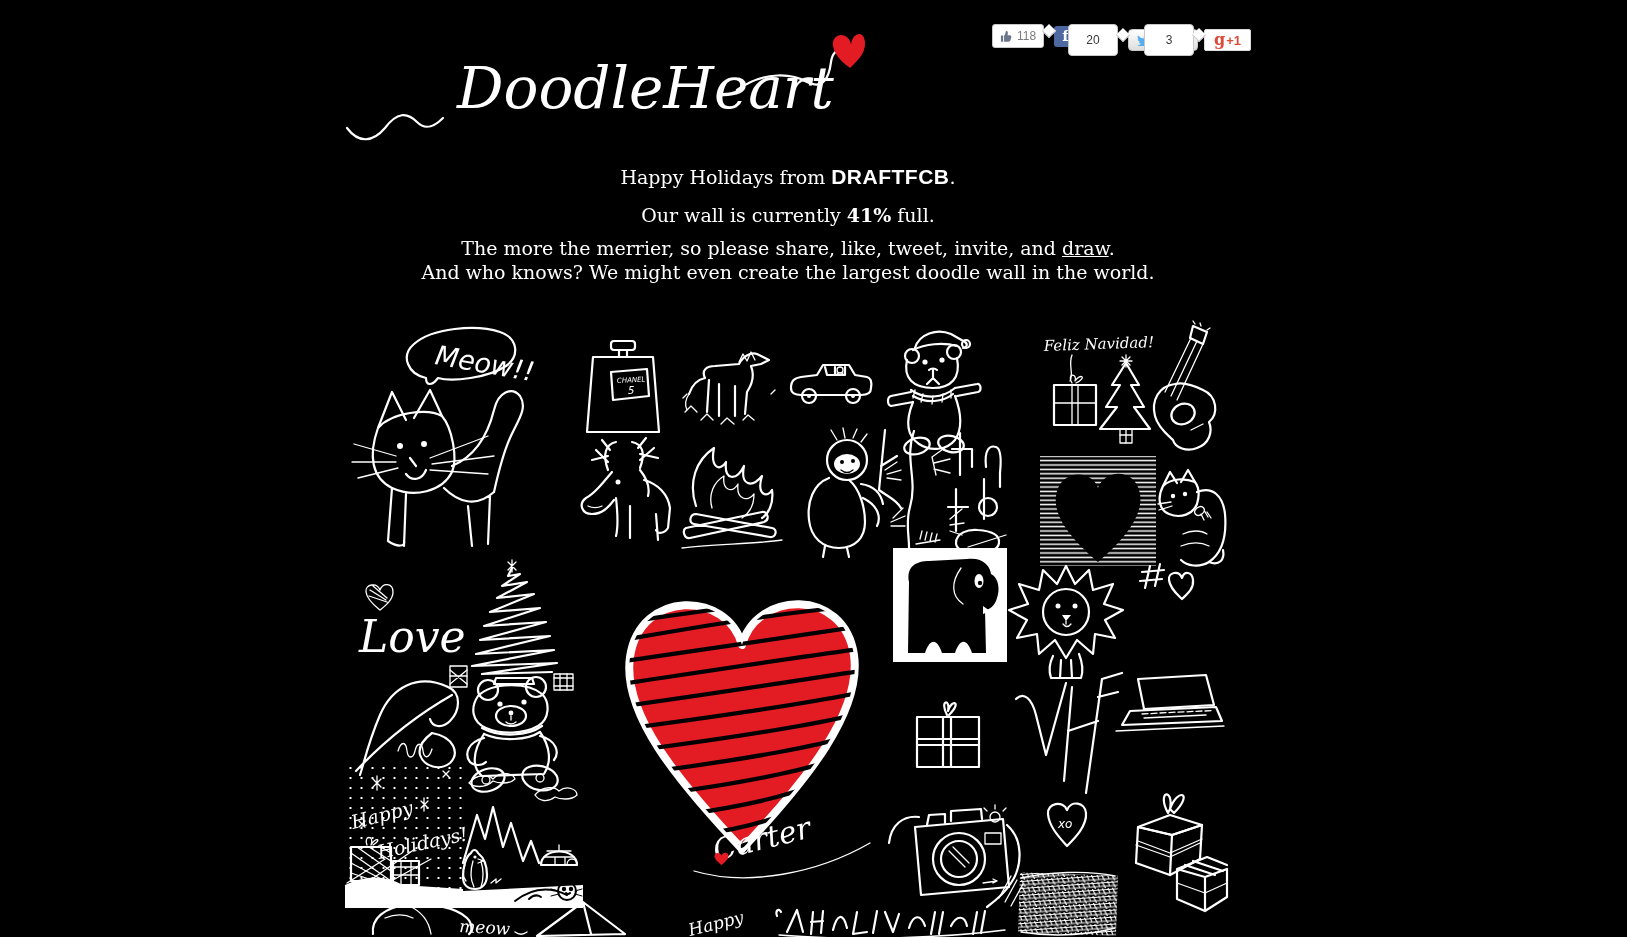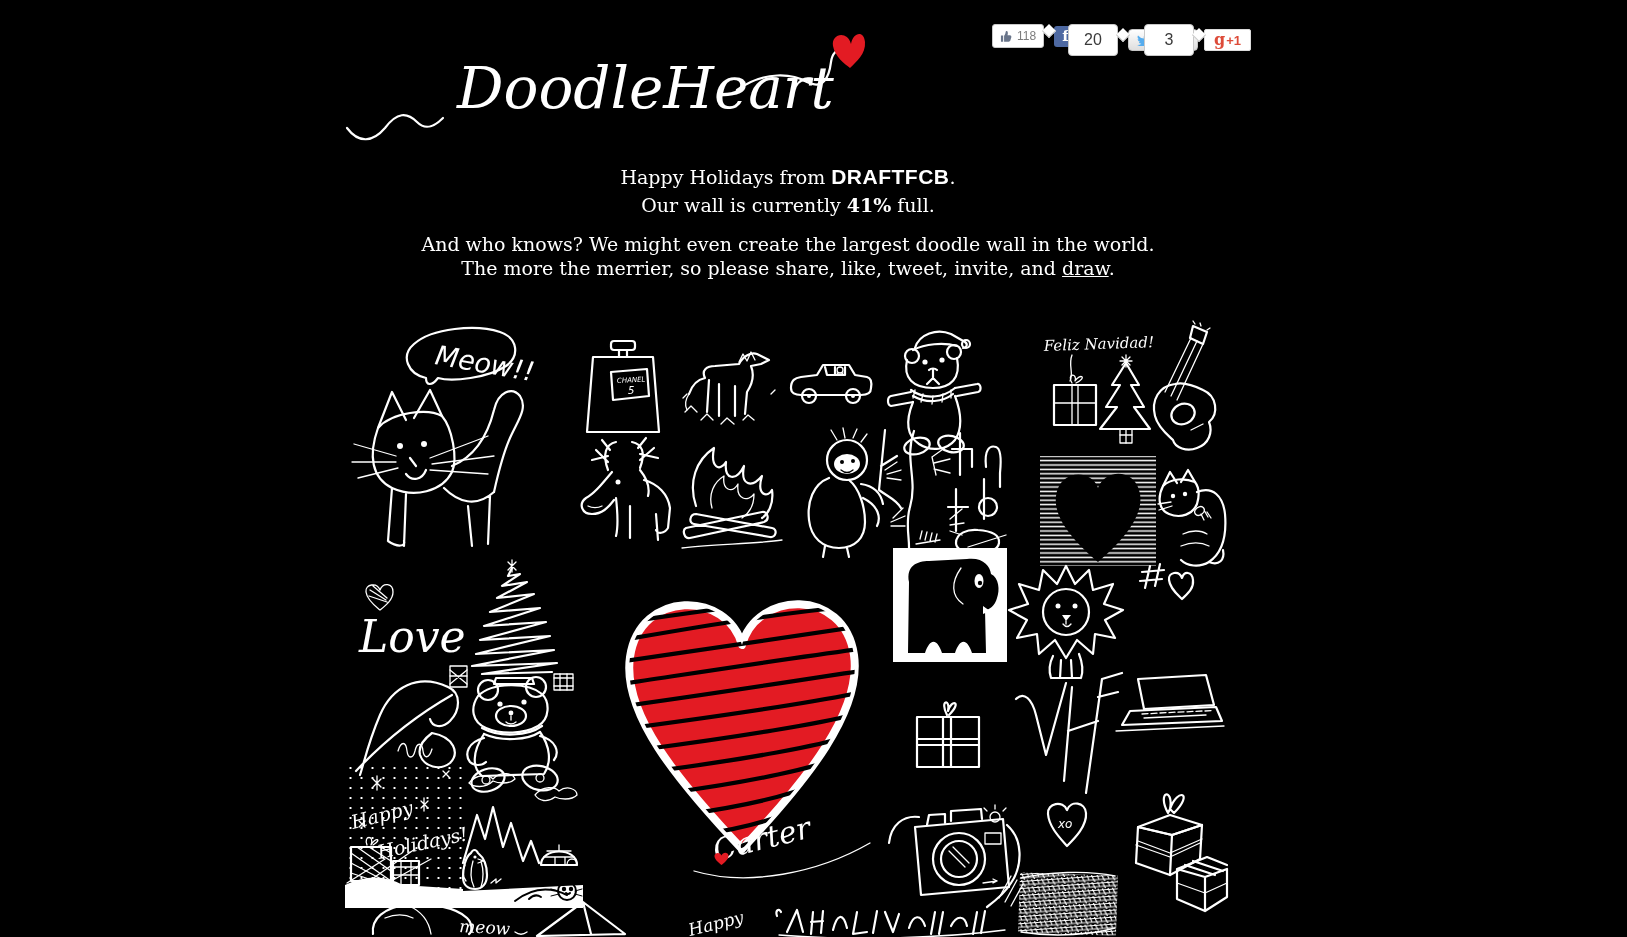--- a/index.html
+++ b/index.html
@@ -7,37 +7,37 @@
         font-family:"DejaVu Serif",serif;}
   
   .logo{position:absolute;left:345px;top:12px;width:533px;height:133px;cursor:pointer;text-decoration:underline;}
   .logo svg{display:block;width:100%;height:100%;}
   
   .sw{position:absolute;top:24px;display:flex;flex-direction:row;align-items:center;}
   .bubble{background:#fff;border:1px solid #c9c9c9;border-radius:3px;display:flex;
           align-items:center;justify-content:center;color:#7c7c7c;
           font-family:"Liberation Sans",sans-serif;font-size:12px;}
   .fbb{height:22px;padding:0 7px;gap:4px;min-width:36px;}
-  .bigb{height:30px;min-width:48px;font-size:16px;color:#3a3a3a;border-radius:4px;}
+  .bigb{height:30px;min-width:48px;font-size:12px;color:#3a3a3a;border-radius:4px;}
   .ptr{width:9px;height:9px;background:#fff;border-right:1px solid #c9c9c9;
        border-bottom:1px solid #c9c9c9;transform:rotate(45deg);margin:-6px auto 5px;}
   .sbtn{border:none;display:inline-flex;align-items:center;cursor:pointer;
         font-family:"Liberation Sans",sans-serif;font-weight:bold;}
   .fb-btn{background:#4e69a2;color:#fff;font-size:12px;height:21px;padding:0 8px;
           border-radius:3px;gap:5px;}
   .f-logo{font-family:"DejaVu Serif",serif;font-weight:bold;font-size:15px;line-height:1;}
   .tw-btn{background:linear-gradient(#ffffff,#dedede);border:1px solid #c6c6c6;
           border-radius:4px;color:#3c3c3c;font-size:12px;height:22px;padding:0 8px;gap:4px;}
   .gp-btn{background:#fff;border:1px solid #dcdcdc;border-radius:2px;color:#dd4b39;
           font-size:13px;height:22px;padding:0 9px;gap:1px;}
   .g-letter{font-family:"DejaVu Serif",serif;font-weight:bold;font-size:16px;line-height:1;}
   
   .headlines{position:absolute;left:345px;top:165px;width:886px;text-align:center;color:#fff;}
   .hl{font-size:19px;line-height:24px;}
-  .gap1{margin-bottom:4px;} .gap2{margin-bottom:15px;}
+  .gap1{margin-bottom:14px;} .gap2{margin-bottom:9px;}
   .brand{font-family:"Liberation Sans",sans-serif;font-weight:bold;font-size:21px;letter-spacing:.5px;}
   .bold{font-weight:bold;}
   .draw-link{color:#fff;text-decoration:underline;cursor:pointer;}
   
   .wall{position:absolute;left:345px;top:308px;width:886px;height:629px;}
   .doodle{position:absolute;}
   .doodle svg{display:block;width:100%;height:100%;overflow:visible;}
   .s{fill:none;stroke:#fff;stroke-width:2.2;stroke-linecap:round;stroke-linejoin:round;}
   .s1{stroke-width:1.3;}
   .k{stroke:#000;}
@@ -98,22 +98,22 @@
     <div class="ptr"></div>
     <button class="sbtn gp-btn">
       <span class="g-letter">g</span>
       <span>+1</span>
     </button>
   </div>
 
   <div class="headlines">
     <div class="hl gap1"><span>Happy Holidays from </span><span class="brand">DRAFTFCB</span><span>.</span></div>
     <div class="hl gap2"><span>Our wall is currently </span><span class="bold">41%</span><span> full.</span></div>
+    <div class="hl"><span>The more the merrier, so please share, like, tweet, invite, and </span><a class="draw-link">draw</a><span>.</span></div>
     <div class="hl">And who knows? We might even create the largest doodle wall in the world.</div>
-    <div class="hl"><span>The more the merrier, so please share, like, tweet, invite, and </span><a class="draw-link">draw</a><span>.</span></div>
   </div>
 
   <div class="wall">
 
     <div class="doodle" style="left:3px;top:8px;width:218px;height:235px">
       <svg viewBox="0 0 218 235">
         <path class="s" d="M78,62 C60,58 52,40 66,28 C84,12 128,8 152,16 C170,22 172,40 158,50 C140,62 104,66 90,62 C84,70 78,70 78,62 Z"></path>
         <text class="t hp" font-size="27" transform="translate(86,48) rotate(10)">Meow!!</text>
         <path class="s" d="M30,112 L44,76 L58,104 M66,102 L82,74 L94,100"></path>
         <path class="s" d="M30,112 C20,140 24,162 44,172 C66,182 94,176 104,156 C110,142 104,112 94,100 C80,92 44,96 30,112 Z"></path>

